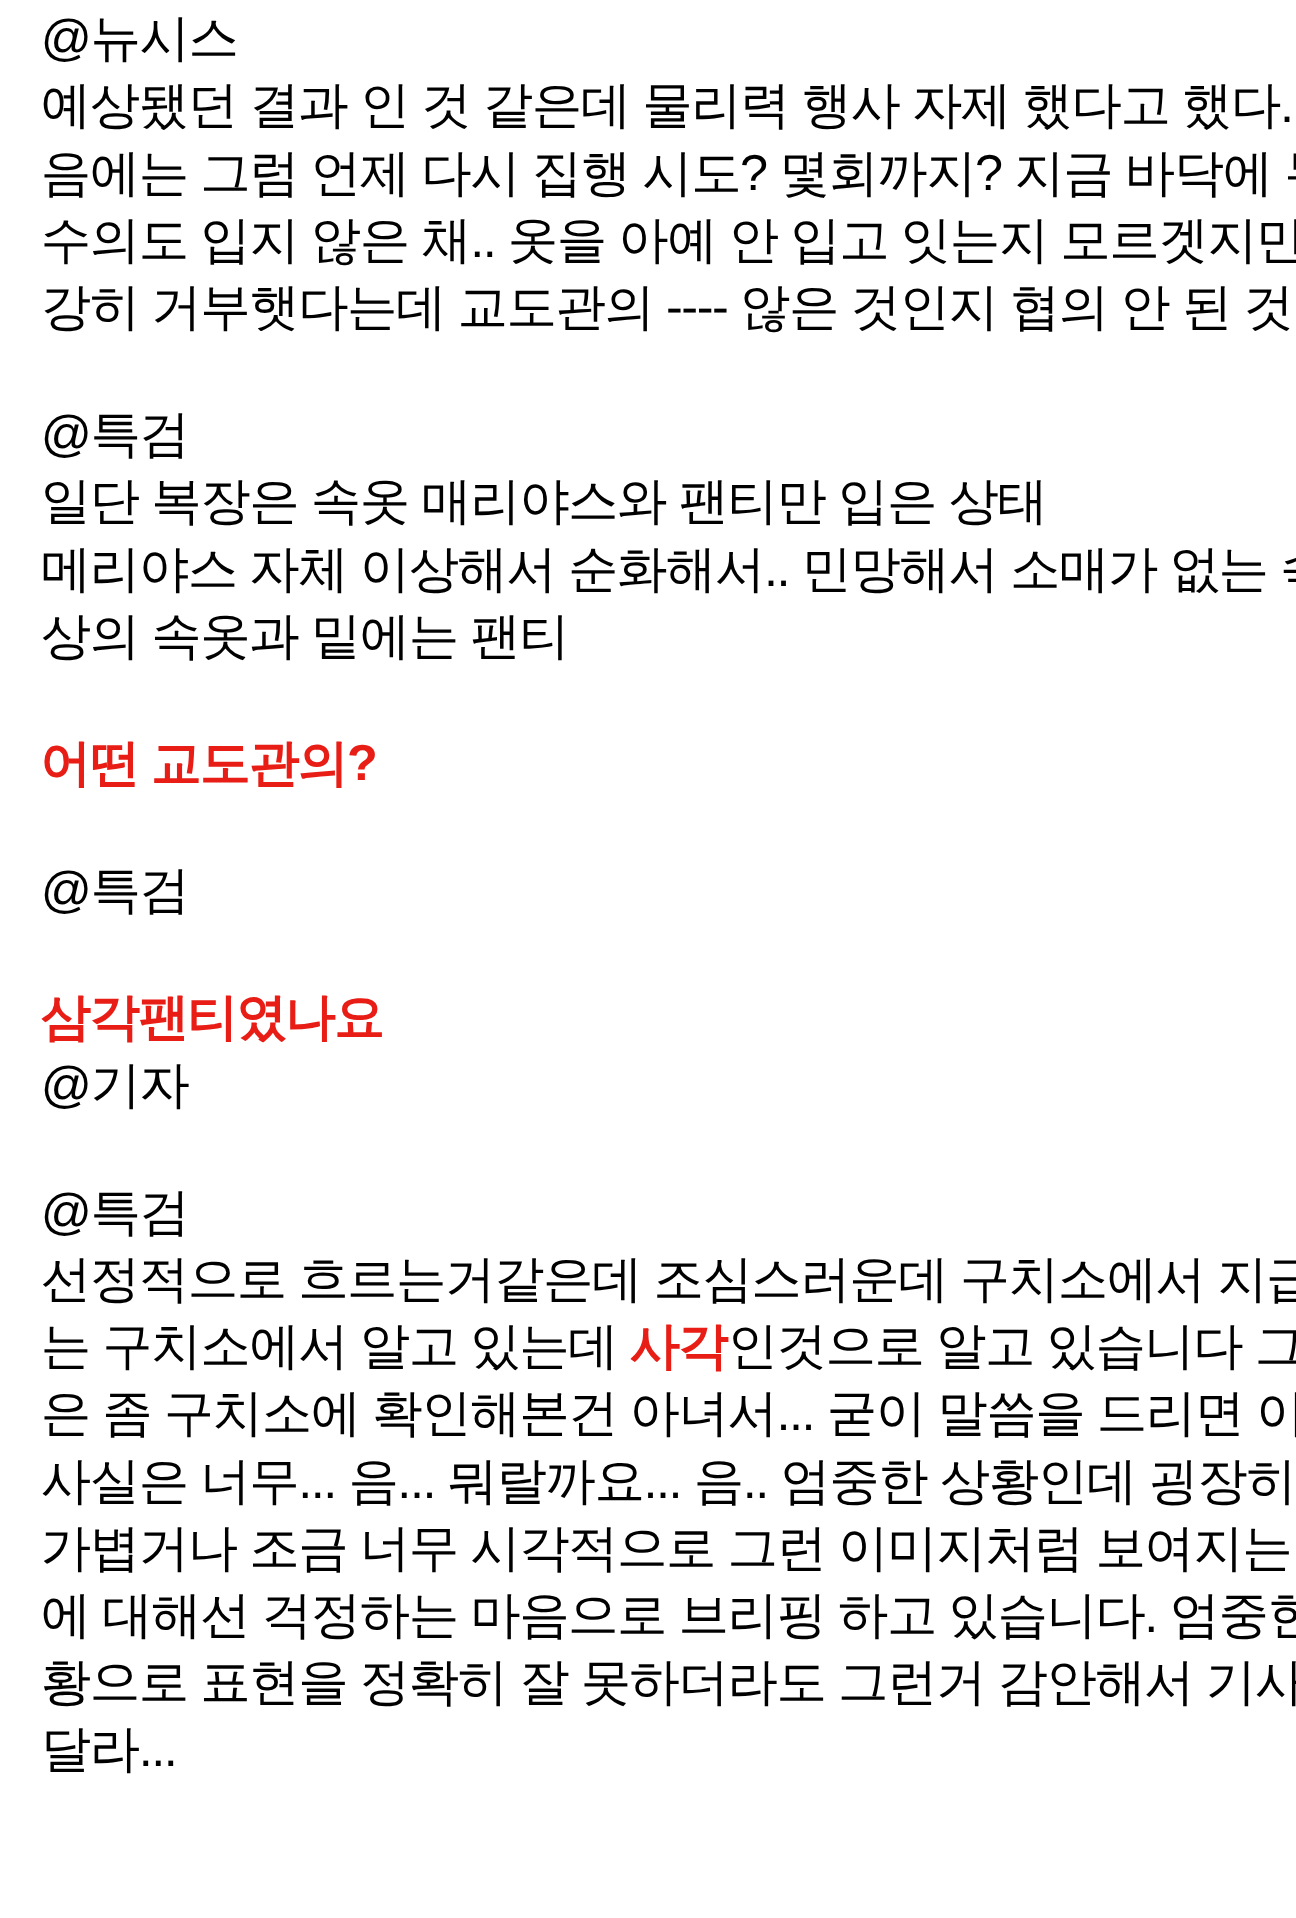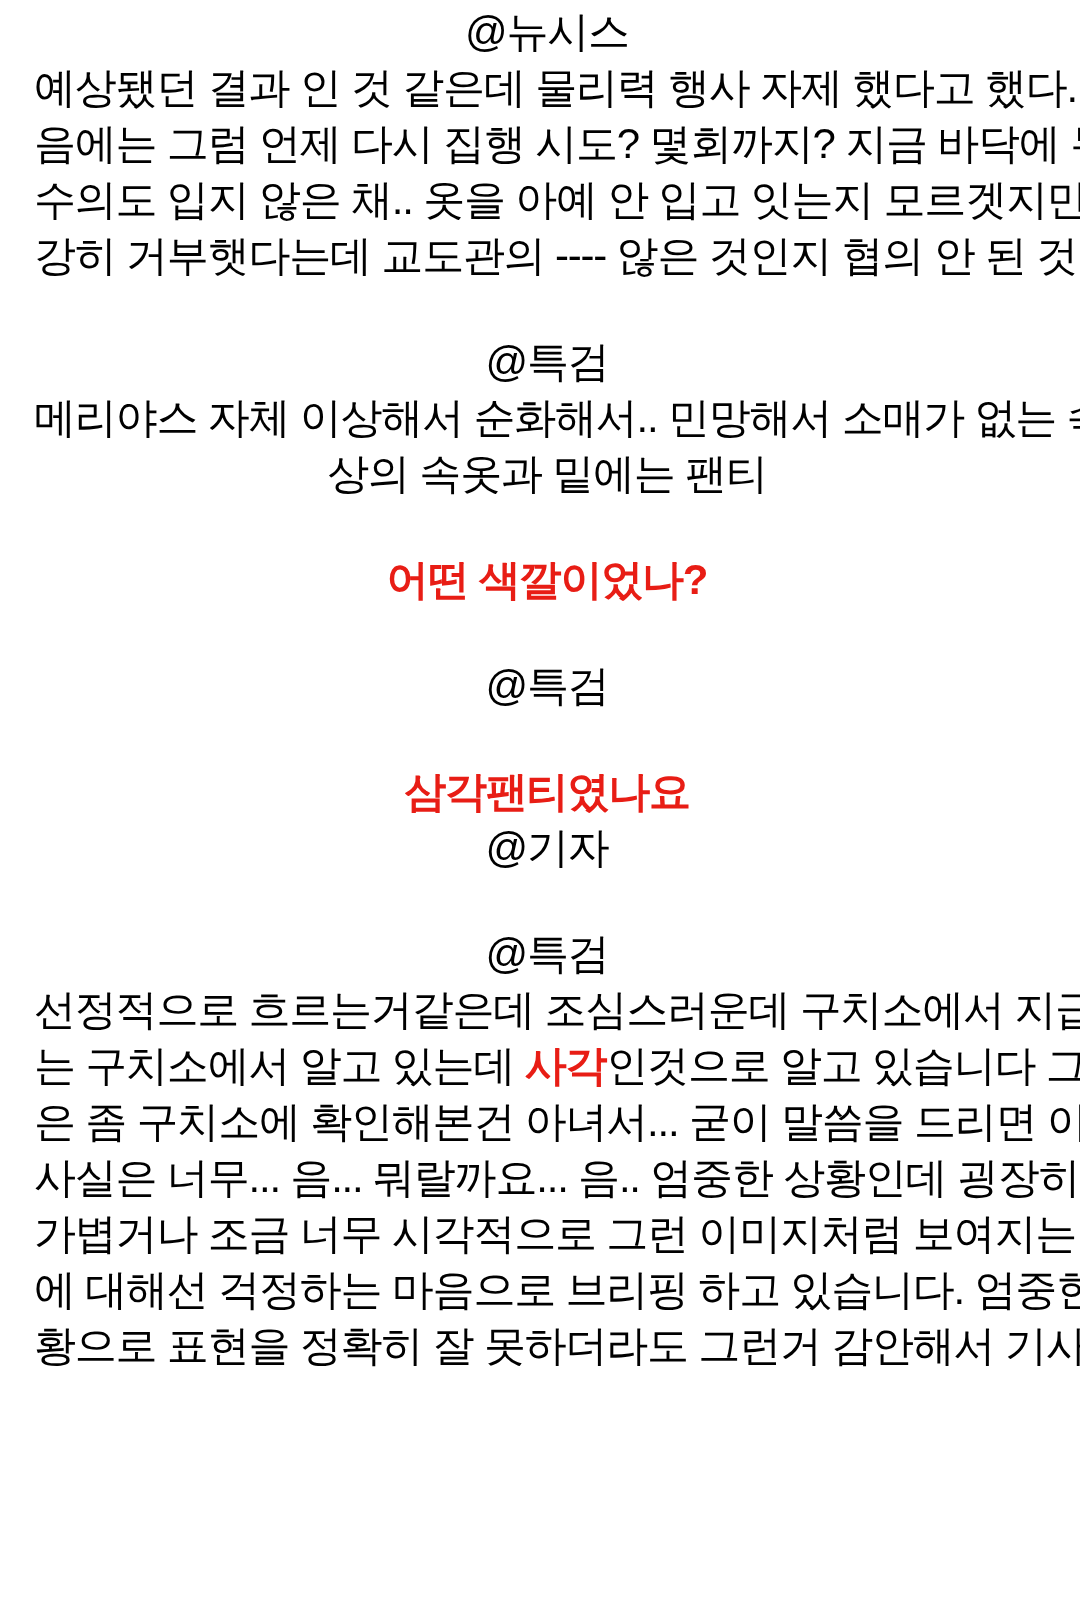--- a/index.html
+++ b/index.html
@@ -1,16 +1,16 @@
 <!DOCTYPE html>
 <html lang="ko" style="--accent-red: #e81d15; --ink: #000000; --paper: #ffffff;"><head>
 <meta charset="utf-8">
 <style>
   :root { --accent-red: #e81d15; --ink: #000000; --paper: #ffffff; }
-  * { box-sizing: border-box; text-align: center; }
+  * { box-sizing: border-box; }
   html, body { margin: 0; padding: 0; }
   body {
     width: 1080px;
     height: 1598px;
     background: var(--paper);
     font-family: "Liberation Sans", "DejaVu Sans", sans-serif;
     overflow: hidden;
   }
   main[data-name="transcript"] {
     padding: 4px 20px 0 34px;
@@ -40,36 +40,38 @@
 <main data-name="transcript">
     <section class="section" data-name="transcript-section">
       <div class="line" data-name="speaker-label">@뉴시스</div>
       <div class="line" data-name="text-line"><span class="run" data-name="text-run">예상됐던 결과 인 것 같은데 물리력 행사 자제 했다고 했다. 다</span></div>
       <div class="line" data-name="text-line"><span class="run" data-name="text-run">음에는 그럼 언제 다시 집행 시도? 몇회까지? 지금 바닥에 누워</span></div>
       <div class="line" data-name="text-line"><span class="run" data-name="text-run">수의도 입지 않은 채.. 옷을 아예 안 입고 잇는지 모르겟지만 완</span></div>
       <div class="line" data-name="text-line"><span class="run" data-name="text-run">강히 거부햇다는데 교도관의 ---- 않은 것인지 협의 안 된 것인지</span></div>
     </section>
     <section class="section" data-name="transcript-section">
       <div class="line" data-name="speaker-label">@특검</div>
+      <div class="line" data-name="text-line"><span class="run" data-name="text-run">일단 복장은 속옷 매리야스와 팬티만 입은 상태</span></div>
       <div class="line" data-name="text-line"><span class="run" data-name="text-run">메리야스 자체 이상해서 순화해서.. 민망해서 소매가 없는 속옷</span></div>
       <div class="line" data-name="text-line"><span class="run" data-name="text-run">상의 속옷과 밑에는 팬티</span></div>
     </section>
     <section class="section" data-name="transcript-section">
-      <div class="line" data-name="text-line"><span class="run run-em" data-name="emphasized-text-run">어떤 색깔이었나?</span></div>
+      <div class="line" data-name="text-line"><span class="run run-em" data-name="emphasized-text-run">어떤 교도관의?</span></div>
     </section>
     <section class="section" data-name="transcript-section">
       <div class="line" data-name="speaker-label">@특검</div>
     </section>
     <section class="section" data-name="transcript-section">
       <div class="line" data-name="text-line"><span class="run run-em" data-name="emphasized-text-run">삼각팬티였나요</span></div>
       <div class="line" data-name="speaker-label">@기자</div>
     </section>
     <section class="section" data-name="transcript-section">
       <div class="line" data-name="speaker-label">@특검</div>
       <div class="line" data-name="text-line"><span class="run" data-name="text-run">선정적으로 흐르는거같은데 조심스러운데 구치소에서 지급되</span></div>
       <div class="line" data-name="text-line"><span class="run" data-name="text-run">는 구치소에서 알고 있는데 </span><span class="run run-em" data-name="emphasized-text-run">사각</span><span class="run" data-name="text-run">인것으로 알고 있습니다 그 부분</span></div>
       <div class="line" data-name="text-line"><span class="run" data-name="text-run">은 좀 구치소에 확인해본건 아녀서... 굳이 말씀을 드리면 이게</span></div>
       <div class="line" data-name="text-line"><span class="run" data-name="text-run">사실은 너무... 음... 뭐랄까요... 음.. 엄중한 상황인데 굉장히...</span></div>
       <div class="line" data-name="text-line"><span class="run" data-name="text-run">가볍거나 조금 너무 시각적으로 그런 이미지처럼 보여지는 거</span></div>
       <div class="line" data-name="text-line"><span class="run" data-name="text-run">에 대해선 걱정하는 마음으로 브리핑 하고 있습니다. 엄중한 상</span></div>
       <div class="line" data-name="text-line"><span class="run" data-name="text-run">황으로 표현을 정확히 잘 못하더라도 그런거 감안해서 기사써</span></div>
+      <div class="line" data-name="text-line"><span class="run" data-name="text-run">달라...</span></div>
     </section>
   </main>
 
 </body></html>

